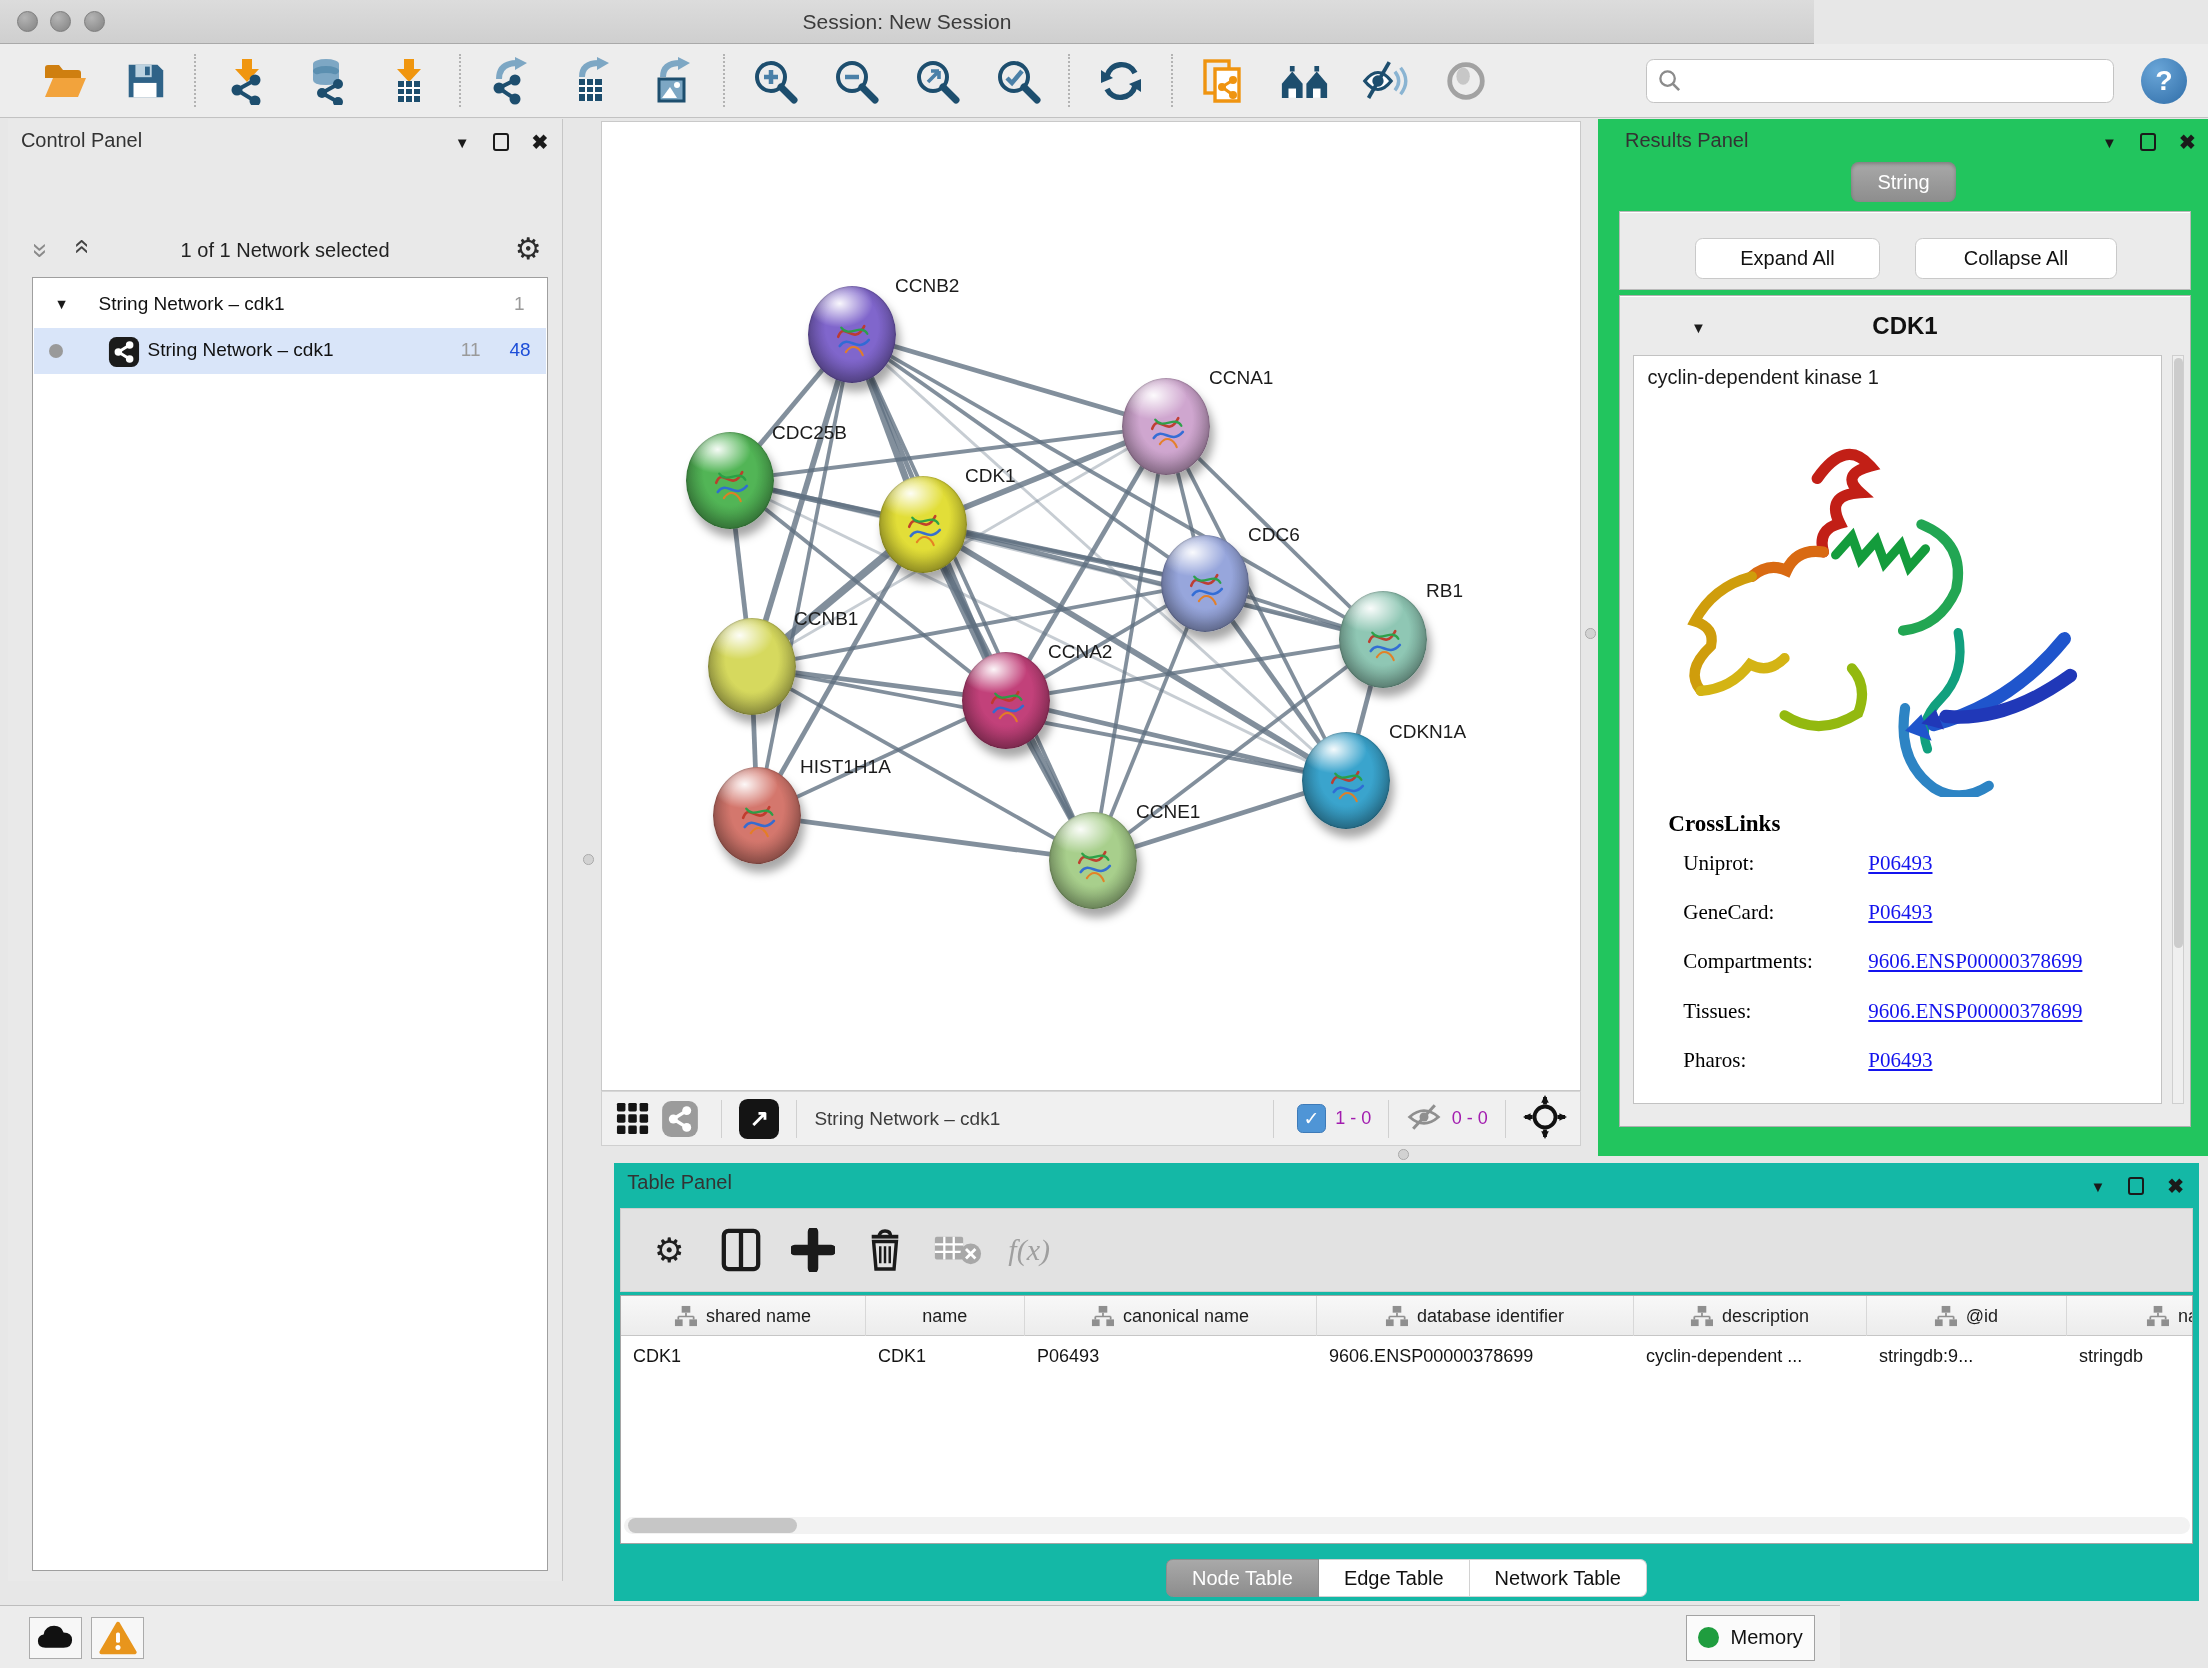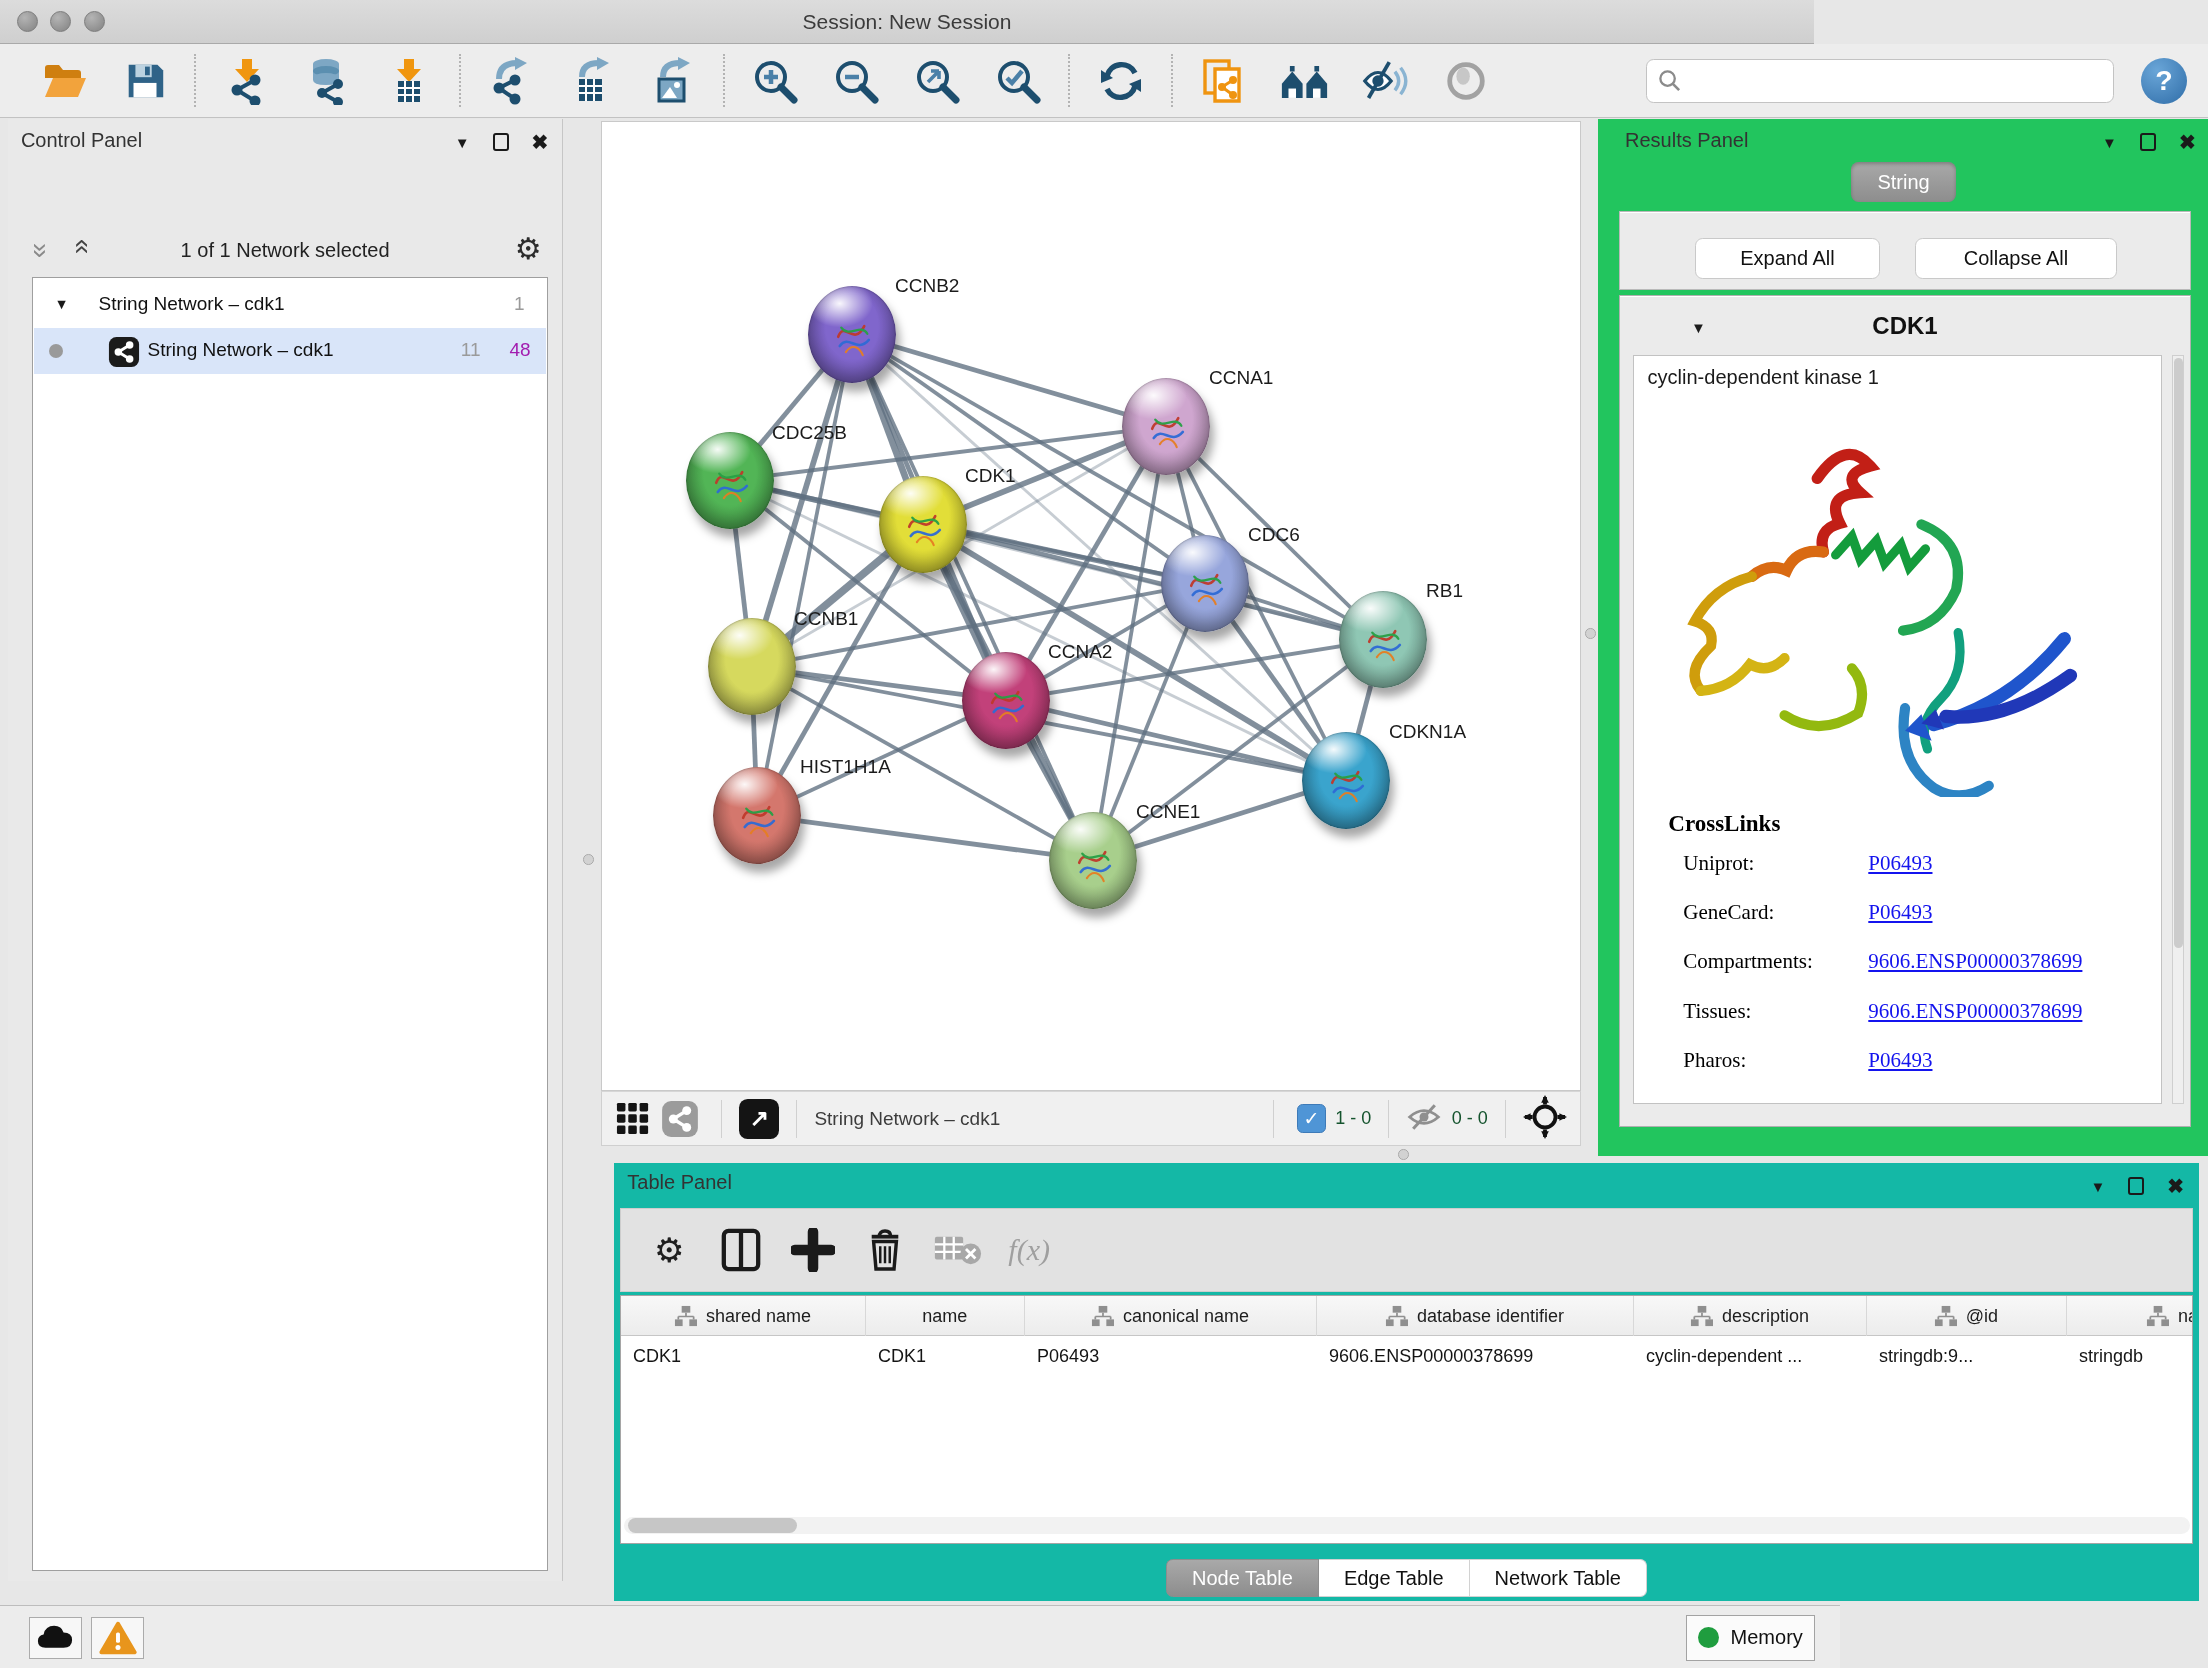--- a/index.html
+++ b/index.html
@@ -58,33 +58,33 @@
   .tree-row{position:absolute;left:1px;right:1px;height:46px;}
   #tree-row-root{top:4.8px;}
   #tree-row-child{top:50px;background:#d9e5f9;}
   .tree-caret{position:absolute;left:21px;top:13.3px;font-size:14.3px;color:#1a1a1a;}
   #tree-root-label{position:absolute;left:65px;top:10.5px;font-size:19px;color:#111;}
   #tree-root-count{position:absolute;right:21px;top:10.5px;font-size:19px;color:#9a9a9a;}
   #tree-dot{position:absolute;left:15px;top:16px;width:14.3px;height:14.3px;border-radius:50%;background:#9a9a9a;}
   #tree-share{position:absolute;left:74px;top:7.6px;}
   #tree-child-label{position:absolute;left:114px;top:10.5px;font-size:19px;color:#111;}
   #tree-child-nodes{position:absolute;right:65px;top:10.5px;font-size:19px;color:#9a9a9a;}
-  #tree-child-edges{position:absolute;right:15px;top:10.5px;font-size:19px;color:#a21caf;}
+  #tree-child-edges{position:absolute;right:15px;top:10.5px;font-size:19px;color:#1d4ed8;}
   
   #network-canvas{position:absolute;left:601px;top:121px;width:980px;height:970px;background:#fff;
     border:1px solid #c9c9c9;overflow:hidden;}
   #edges-svg{position:absolute;left:0;top:0;}
   .nnode{position:absolute;width:88px;height:97px;border-radius:50%;z-index:3;}
   .nnode .sq{position:absolute;left:21px;top:21px;z-index:4;opacity:.95;}
   .nlabel{position:absolute;z-index:5;font-size:19px;color:#1b1b1b;white-space:nowrap;}
   #net-toolbar{position:absolute;left:601px;top:1091px;width:980px;height:55px;background:#f0f0f0;
     border:1px solid #cfcfcf;border-top:1px solid #d6d6d6;display:flex;align-items:center;}
   .ntsep{height:38px;border-left:1px solid #d0d0d0;margin:0 17px;}
   #net-title{font-size:19px;color:#3c3c3c;}
-  .ntcount{font-size:18px;color:#14532d;margin-left:9.5px;}
+  .ntcount{font-size:18px;color:#a21caf;margin-left:9.5px;}
   #net-checkbox{width:28.5px;height:28.5px;border-radius:5.7px;background:#4f95d6;border:1px solid #3d7ab8;
     color:#fff;font-size:19px;display:flex;align-items:center;justify-content:center;margin-left:5.7px;}
   #ext-link-btn{width:40px;height:40px;border-radius:8.6px;background:#141414;color:#fff;font-size:23px;
     font-weight:bold;display:flex;align-items:center;justify-content:center;}
   .split-dot{position:absolute;width:10.5px;height:10.5px;border-radius:50%;background:#d2d2d2;border:1px solid #ababab;z-index:8;}
   
   #results-panel{position:absolute;left:1598px;top:119px;width:611px;height:1037px;background:#22c55e;}
   #rp-title{position:absolute;left:27px;top:9.5px;}
   #rp-btns{right:13.3px;top:11.4px;}
   #rp-tab{position:absolute;left:253px;top:43px;width:105px;height:40px;border-radius:7.6px;

